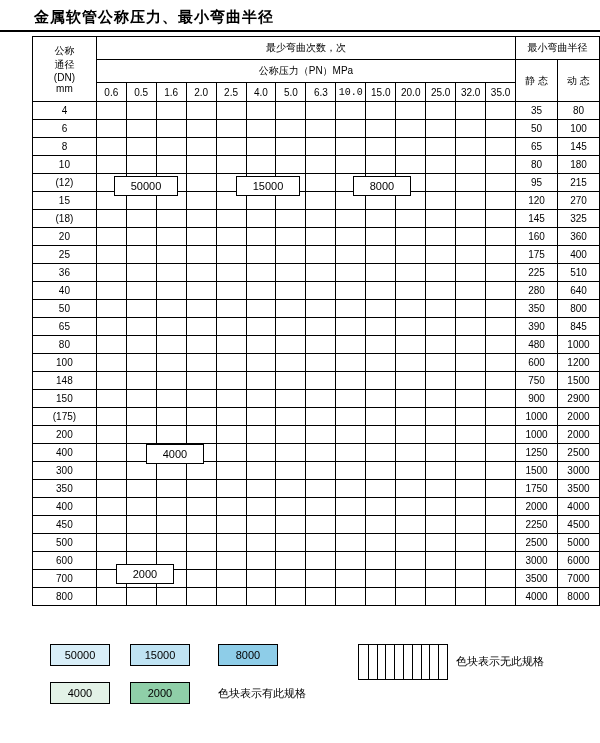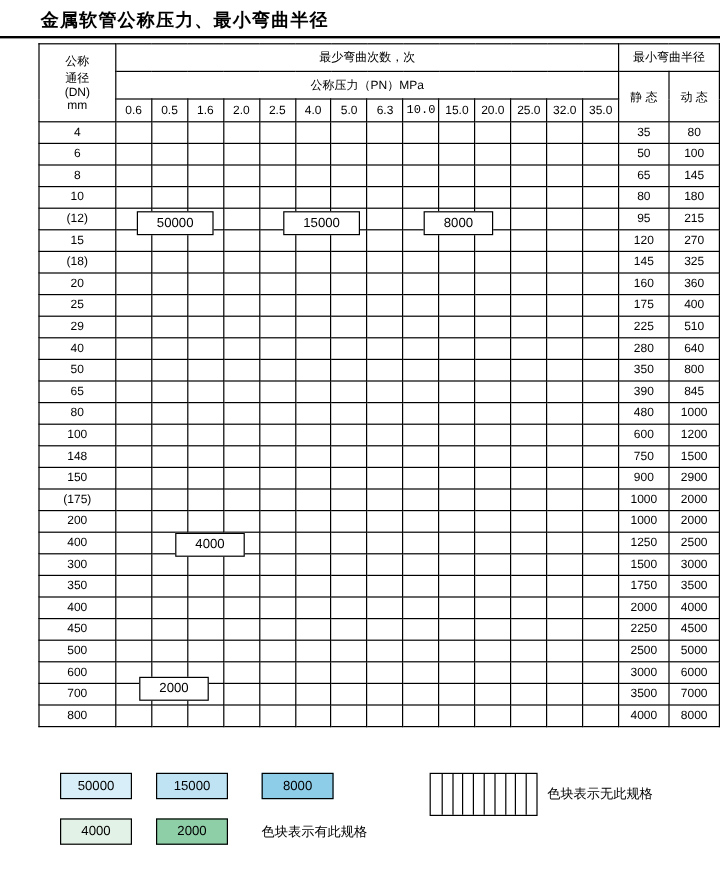--- a/index.html
+++ b/index.html
@@ -322,21 +322,21 @@
           <td class="f-blue" style="height: 17px;"></td>
           <td class="f-blue" style="height: 17px;"></td>
           <td class="f-none" style="height: 17px;"></td>
           <td class="f-none" style="height: 17px;"></td>
           <td class="f-none" style="height: 17px;"></td>
           <td class="f-none" style="height: 17px;"></td>
           <td class="rad">175</td>
           <td class="rad">400</td>
         </tr>
         <tr>
-          <td class="dn">29</td>
+          <td class="dn">36</td>
           <td class="f-blue" style="height: 17px;"></td>
           <td class="f-blue" style="height: 17px;"></td>
           <td class="f-blue" style="height: 17px;"></td>
           <td class="f-blue" style="height: 17px;"></td>
           <td class="f-blue" style="height: 17px;"></td>
           <td class="f-blue" style="height: 17px;"></td>
           <td class="f-blue" style="height: 17px;"></td>
           <td class="f-blue" style="height: 17px;"></td>
           <td class="f-blue" style="height: 17px;"></td>
           <td class="f-none" style="height: 17px;"></td>

